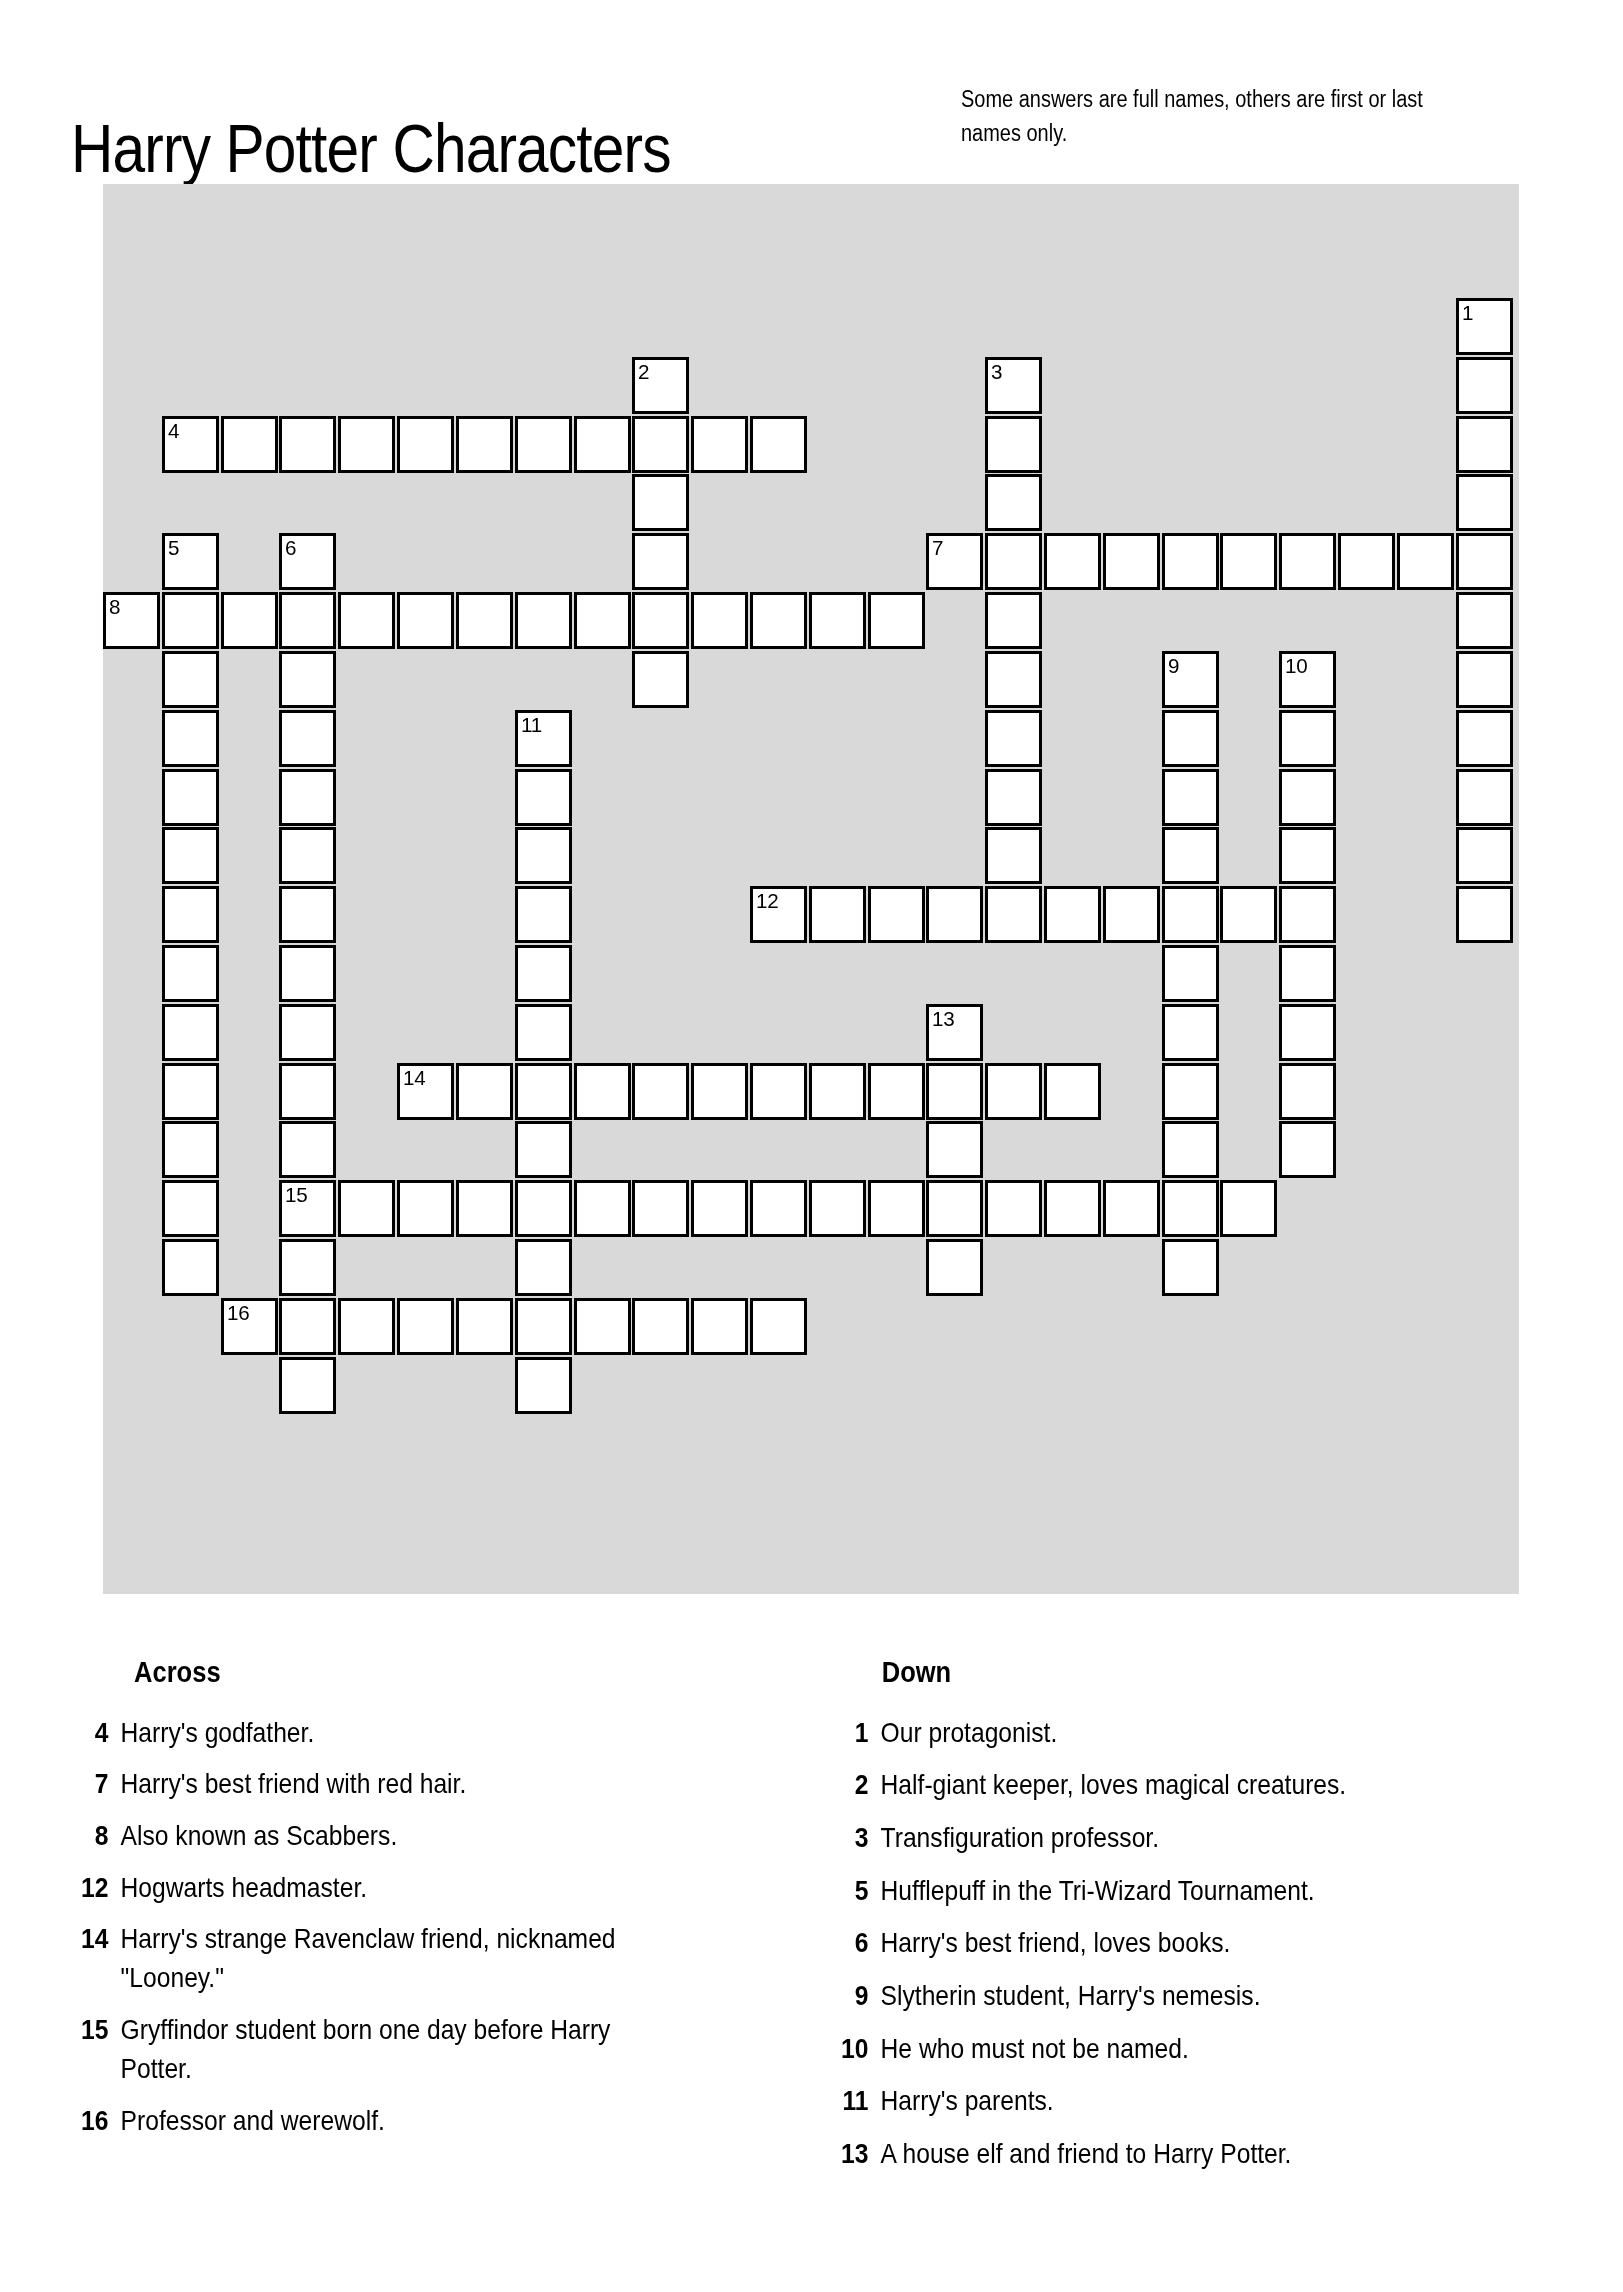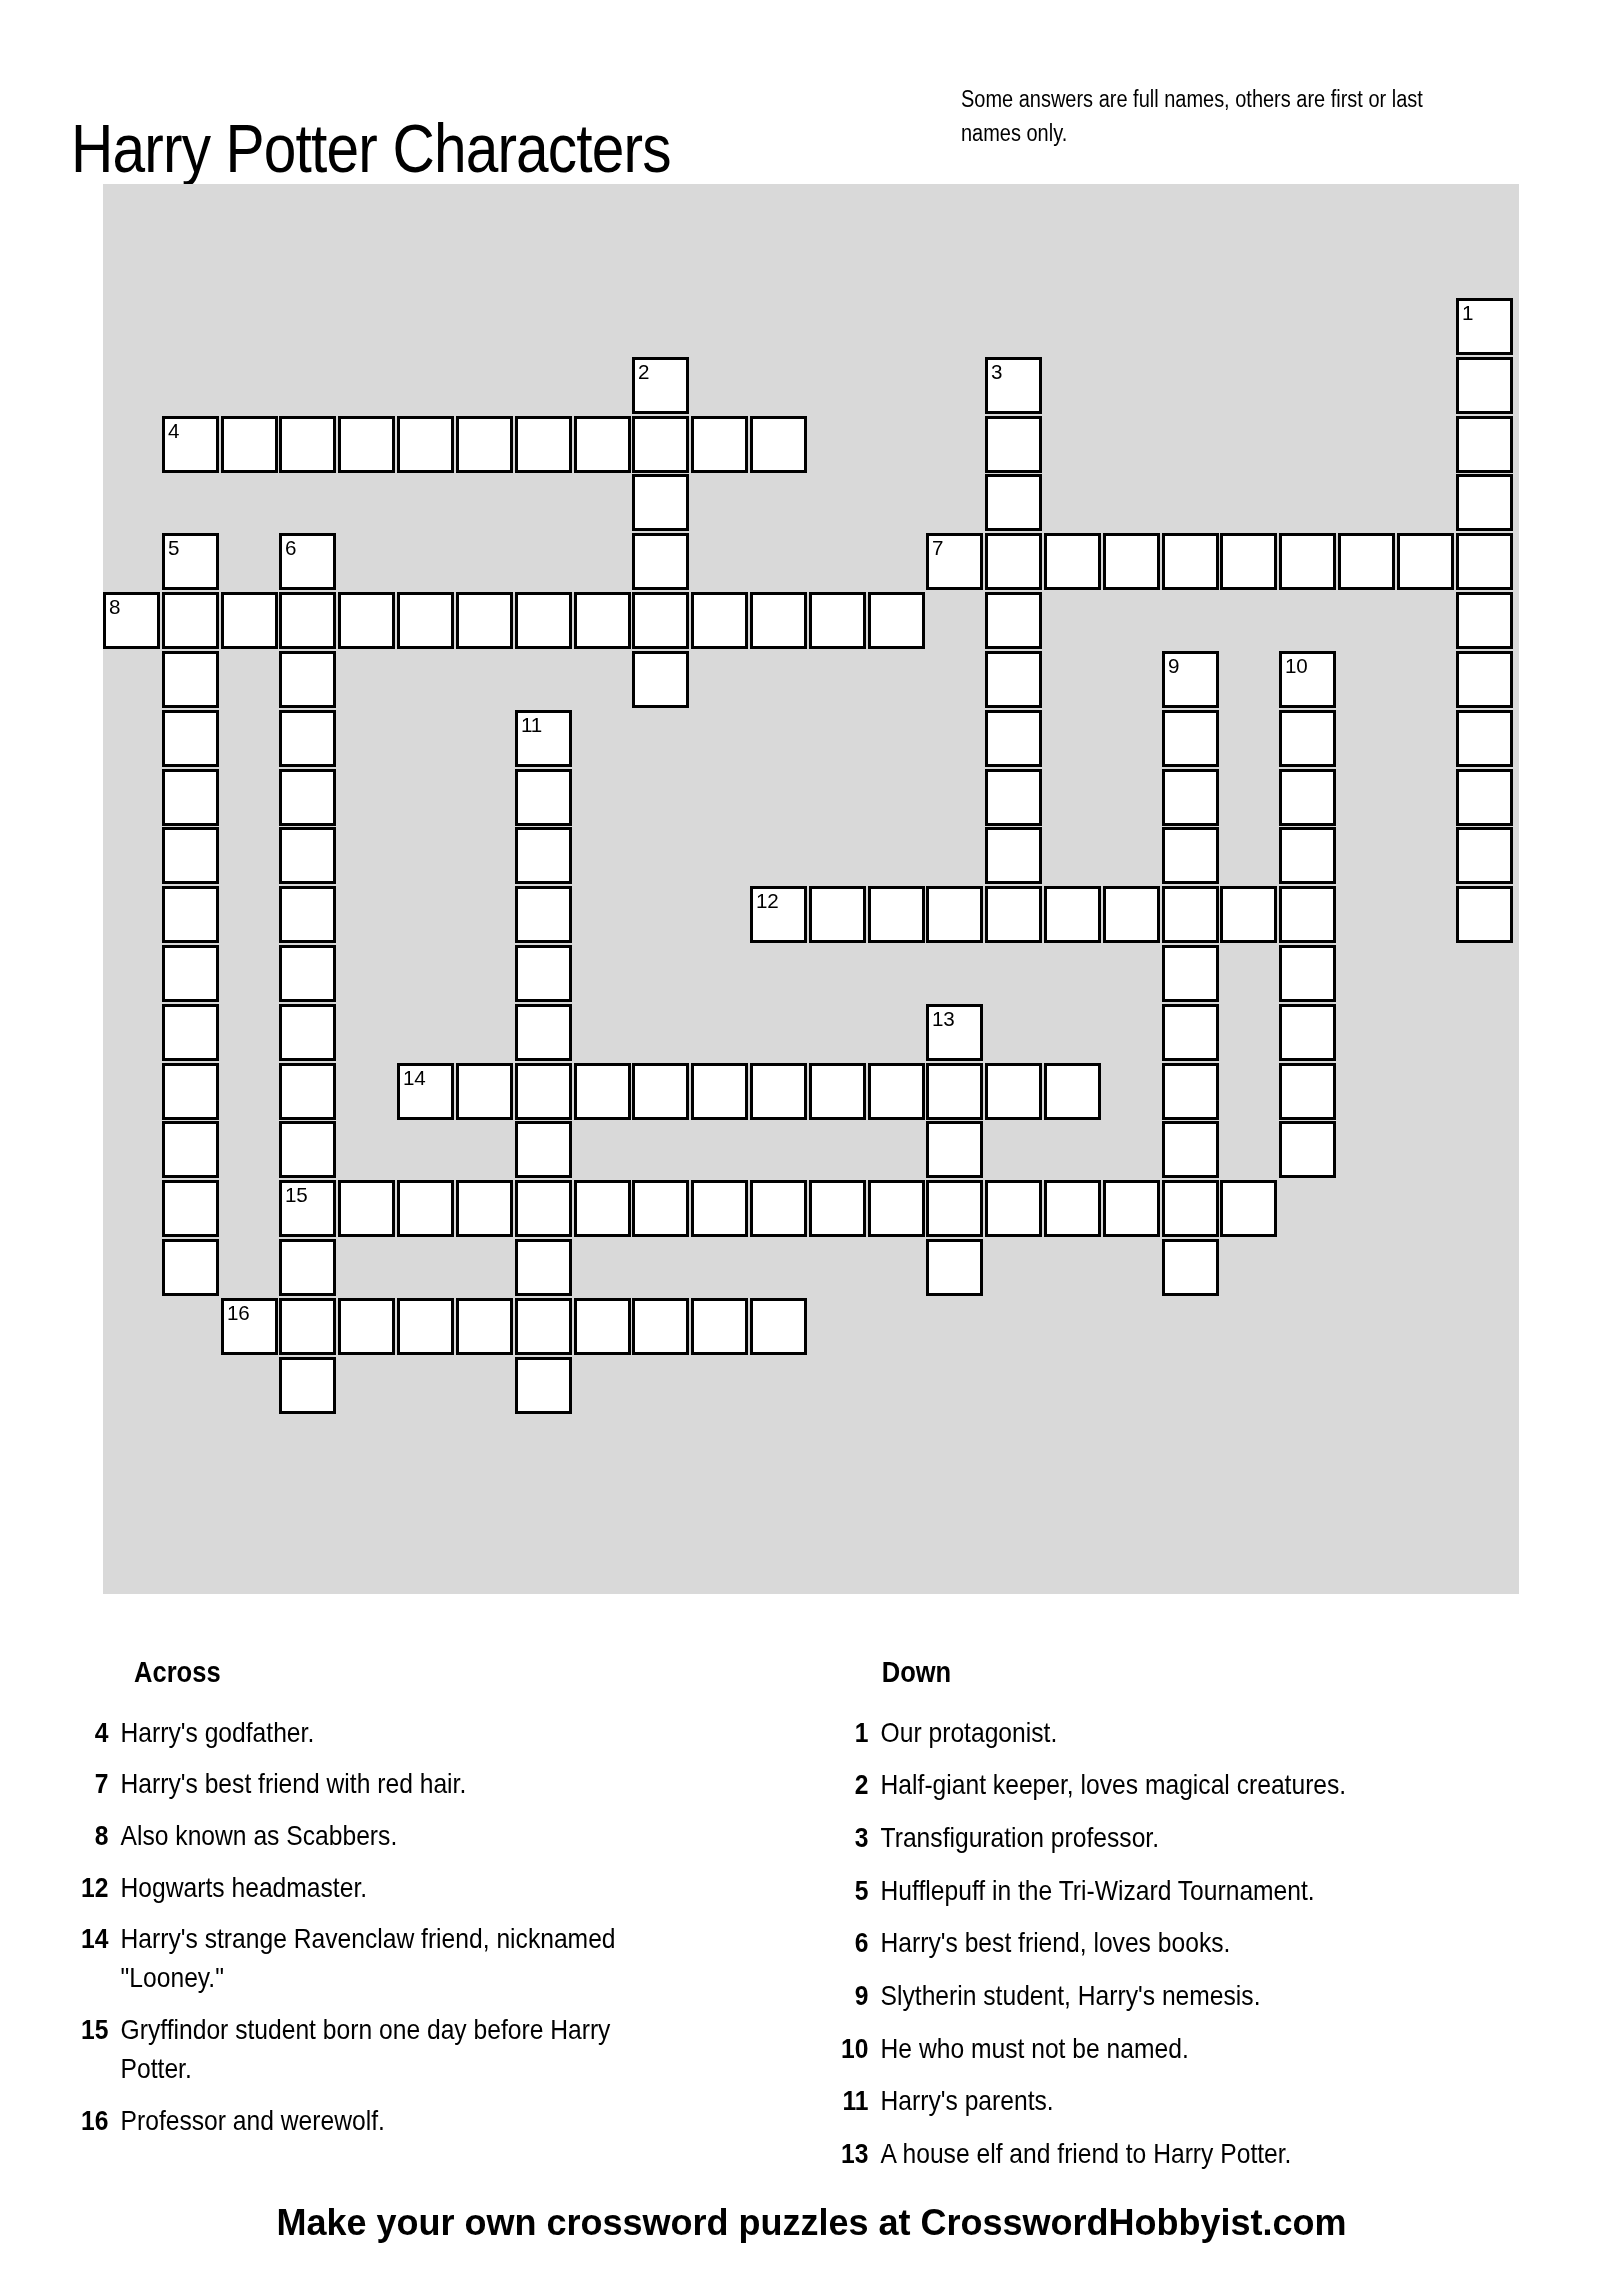--- a/index.html
+++ b/index.html
@@ -310,16 +310,15 @@
           <span class="clue-num">11</span>
           <span class="clue-text">Harry's parents.</span>
         </div>
         <div class="clue">
           <span class="clue-num">13</span>
           <span class="clue-text">A house elf and friend to Harry Potter.</span>
         </div>
       </div>
   </div>
 
-  <div class="footer">Make your own crossword puzzles at CrosswordHobbyist.com</div>
 
 </div>
 
 
 </body></html>

